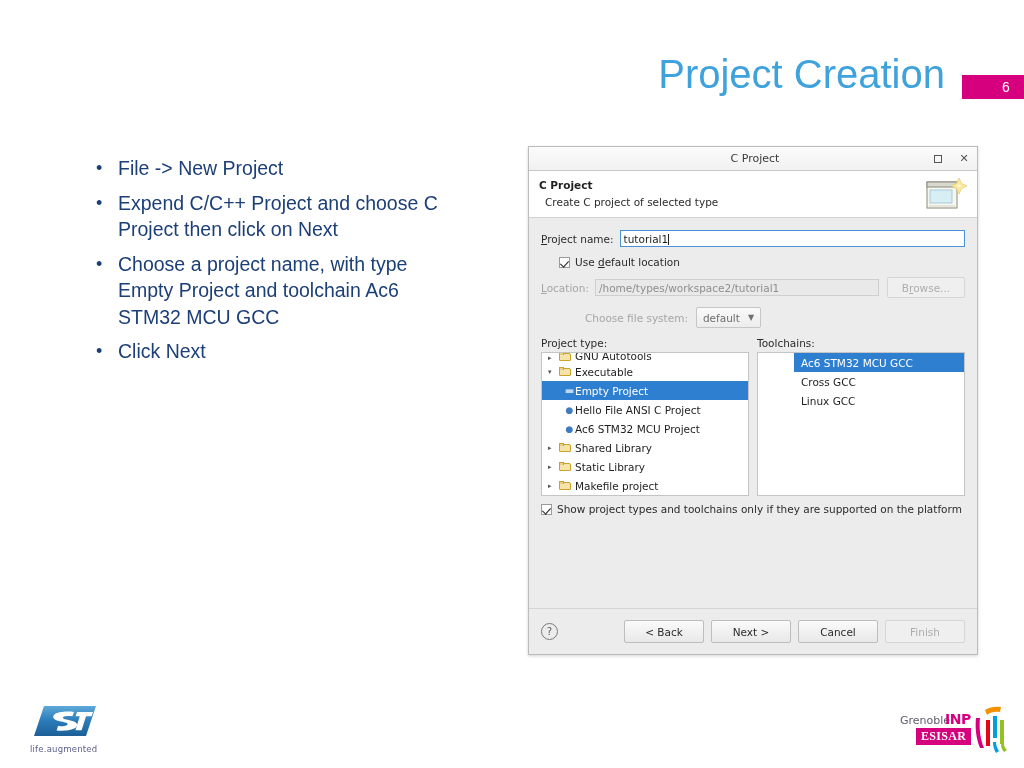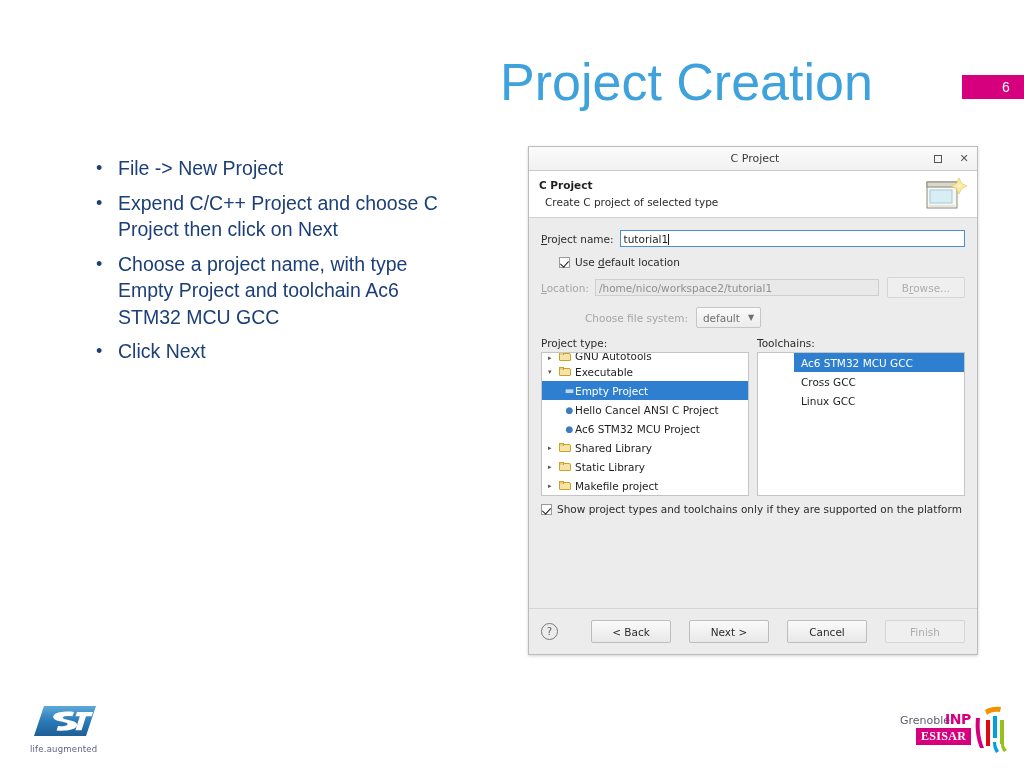--- a/index.html
+++ b/index.html
@@ -14,21 +14,22 @@
     overflow: hidden;
     position: relative;
   }
 
   
   .slide-title {
     position: absolute;
     left: 500px;
     top: 52px;
     width: 445px;
-    font-size: 52px;
+    text-align: right;
+    font-size: 40px;
     color: #3fa2dc;
     font-family: "Liberation Sans", sans-serif;
     letter-spacing: 0px;
     white-space: nowrap;
   }
   .page-badge {
     position: absolute;
     left: 962px;
     top: 75px;
     width: 62px;
@@ -364,21 +365,21 @@
     border: 1.3px solid #7a7a7a;
     border-radius: 50%;
     color: #5d5d5d;
     font-size: 10px;
     display: flex; align-items: center; justify-content: center;
     flex: 0 0 auto;
   }
   .fbtns {
     margin-left: auto;
     display: flex;
-    gap: 18px;
+    gap: 7px;
   }
   .fbtn { width: 80px; height: 23px; }
 
   
   .st-logo {
     position: absolute;
     left: 30px;
     top: 703px;
     width: 92px;
   }
@@ -483,21 +484,21 @@
       <div class="txtfield"><span>tutorial1</span><span class="caret"></span></div>
     </div>
 
     <div class="cbrow">
       <span class="cbox"></span>
       <span class="lbl">Use <span class="u">d</span>efault location</span>
     </div>
 
     <div class="row">
       <span class="lbl dim"><span class="u">L</span>ocation:</span>
-      <div class="txtfield readonly">/home/nico/workspace2/tutorial1</div>
+      <div class="txtfield readonly">/home/types/workspace2/tutorial1</div>
       <div class="btn dim browse-btn">
           <span>B<span class="u">r</span>owse...</span>
         </div>
     </div>
 
     <div class="row" style="padding-left:44px;">
       <span class="lbl dim">Choose file system:</span>
       <span class="combo">
           <span>default</span>
           <span class="arr">▼</span>
@@ -521,21 +522,21 @@
             <span>Executable</span>
           </div>
 
           <div class="tree-item indent-2 sel">
             <span class="dash-mark">▬</span>
             <span>Empty Project</span>
           </div>
 
           <div class="tree-item indent-2">
             <span class="bullet-dot">●</span>
-            <span>Hello Cancel ANSI C Project</span>
+            <span>Hello File ANSI C Project</span>
           </div>
 
           <div class="tree-item indent-2">
             <span class="bullet-dot">●</span>
             <span>Ac6 STM32 MCU Project</span>
           </div>
 
           <div class="tree-item indent-1">
             <span class="arrow">▸</span>
             <span class="folder"></span>

